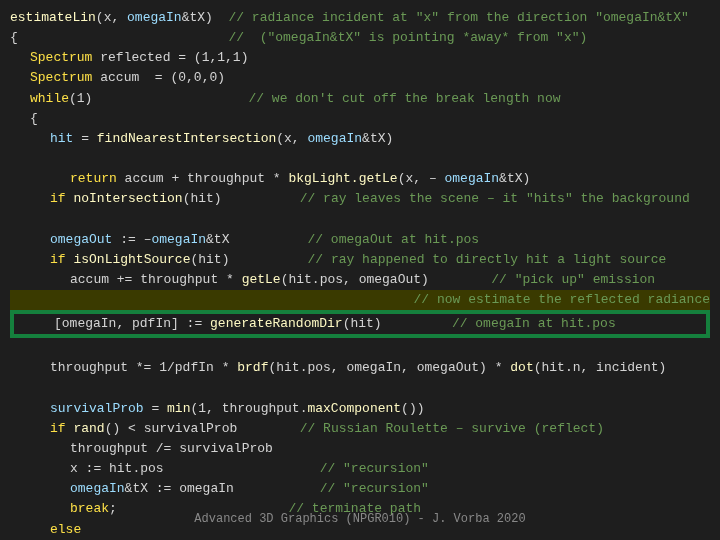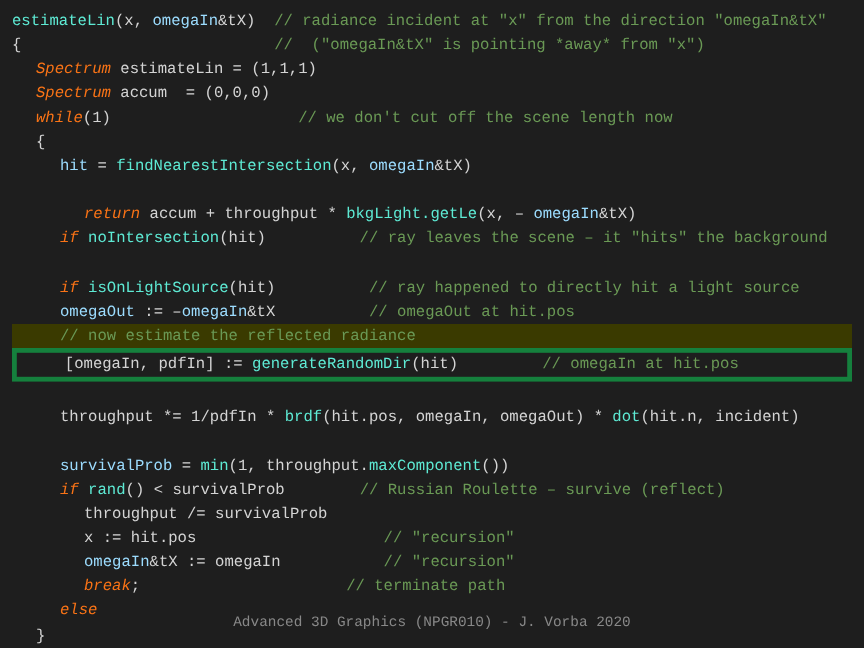--- a/index.html
+++ b/index.html
@@ -18,28 +18,29 @@
       width: 720px;
       height: 540px;
       overflow: hidden;
       position: relative;
     }
     .code-line {
       line-height: 1.55;
       white-space: pre;
       display: block;
     }
-    .kw { color: #f97316; font-style: italic; }
-    .fn { color: #5eead4; }
+    .kw { color: #fde047; }
+    .fn { color: #fef9c3; }
     .var { color: #9cdcfe; }
     .cmt { color: #6a9955; }
     .plain { color: #d4d4d4; }
     .highlight-yellow {
       background-color: #3a3a00;
       display: block;
+      text-align: right;
     }
     .highlight-box {
       background-color: #1e1e1e;
       border: 4px solid #15803d;
       display: block;
     }
     .indent1 { padding-left: 20px; }
     .indent2 { padding-left: 40px; }
     .indent3 { padding-left: 60px; }
     .footer {
@@ -52,31 +53,32 @@
       font-size: 12px;
     }
   </style>
 </head>
 <body>
 
 <div class="code-container">
 
   <span class="code-line"><span class="fn">estimateLin</span><span class="plain">(x, </span><span class="var">omegaIn</span><span class="plain">&amp;tX)  </span><span class="cmt">// radiance incident at "x" from the direction "omegaIn&amp;tX"</span></span>
   <span class="code-line"><span class="plain">{                           </span><span class="cmt">//  ("omegaIn&amp;tX" is pointing *away* from "x")</span></span>
-  <span class="code-line indent1"><span class="kw">Spectrum</span><span class="plain"> estimateLin = (1,1,1)</span></span>
+  <span class="code-line indent1"><span class="kw">Spectrum</span><span class="plain"> reflected = (1,1,1)</span></span>
   <span class="code-line indent1"><span class="kw">Spectrum</span><span class="plain"> accum  = (0,0,0)</span></span>
-  <span class="code-line indent1"><span class="kw">while</span><span class="plain">(1)                    </span><span class="cmt">// we don't cut off the scene length now</span></span>
+  <span class="code-line indent1"><span class="kw">while</span><span class="plain">(1)                    </span><span class="cmt">// we don't cut off the break length now</span></span>
   <span class="code-line indent1"><span class="plain">{</span></span>
   <span class="code-line indent2"><span class="var">hit</span><span class="plain"> = </span><span class="fn">findNearestIntersection</span><span class="plain">(x, </span><span class="var">omegaIn</span><span class="plain">&amp;tX)</span></span>
   <span class="code-line">&nbsp;</span>
   <span class="code-line indent3"><span class="kw">return</span><span class="plain"> accum + throughput * </span><span class="fn">bkgLight.getLe</span><span class="plain">(x, – </span><span class="var">omegaIn</span><span class="plain">&amp;tX)</span></span>
   <span class="code-line indent2"><span class="kw">if</span><span class="plain"> </span><span class="fn">noIntersection</span><span class="plain">(hit)          </span><span class="cmt">// ray leaves the scene – it "hits" the background</span></span>
   <span class="code-line">&nbsp;</span>
+  <span class="code-line indent2"><span class="var">omegaOut</span><span class="plain"> := –</span><span class="var">omegaIn</span><span class="plain">&amp;tX          </span><span class="cmt">// omegaOut at hit.pos</span></span>
   <span class="code-line indent2"><span class="kw">if</span><span class="plain"> </span><span class="fn">isOnLightSource</span><span class="plain">(hit)          </span><span class="cmt">// ray happened to directly hit a light source</span></span>
-  <span class="code-line indent2"><span class="var">omegaOut</span><span class="plain"> := –</span><span class="var">omegaIn</span><span class="plain">&amp;tX          </span><span class="cmt">// omegaOut at hit.pos</span></span>
+  <span class="code-line indent3"><span class="plain">accum += throughput * </span><span class="fn">getLe</span><span class="plain">(hit.pos, omegaOut)        </span><span class="cmt">// "pick up" emission</span></span>
 
   <span class="code-line highlight-yellow indent2"><span class="cmt">// now estimate the reflected radiance</span></span>
   <span class="code-line highlight-box indent2"><span class="plain">[omegaIn, pdfIn] := </span><span class="fn">generateRandomDir</span><span class="plain">(hit)         </span><span class="cmt">// omegaIn at hit.pos</span></span>
 
   <span class="code-line">&nbsp;</span>
   <span class="code-line indent2"><span class="plain">throughput *= 1/pdfIn * </span><span class="fn">brdf</span><span class="plain">(hit.pos, omegaIn, omegaOut) * </span><span class="fn">dot</span><span class="plain">(hit.n, incident)</span></span>
   <span class="code-line">&nbsp;</span>
   <span class="code-line indent2"><span class="var">survivalProb</span><span class="plain"> = </span><span class="fn">min</span><span class="plain">(1, throughput.</span><span class="fn">maxComponent</span><span class="plain">())</span></span>
   <span class="code-line indent2"><span class="kw">if</span><span class="plain"> </span><span class="fn">rand</span><span class="plain">() &lt; survivalProb        </span><span class="cmt">// Russian Roulette – survive (reflect)</span></span>
   <span class="code-line indent3"><span class="plain">throughput /= survivalProb</span></span>

